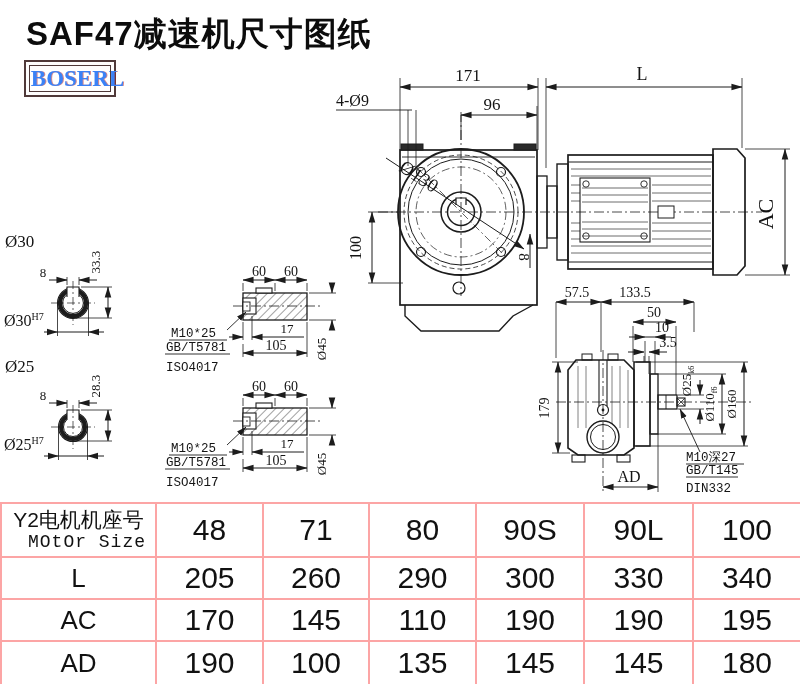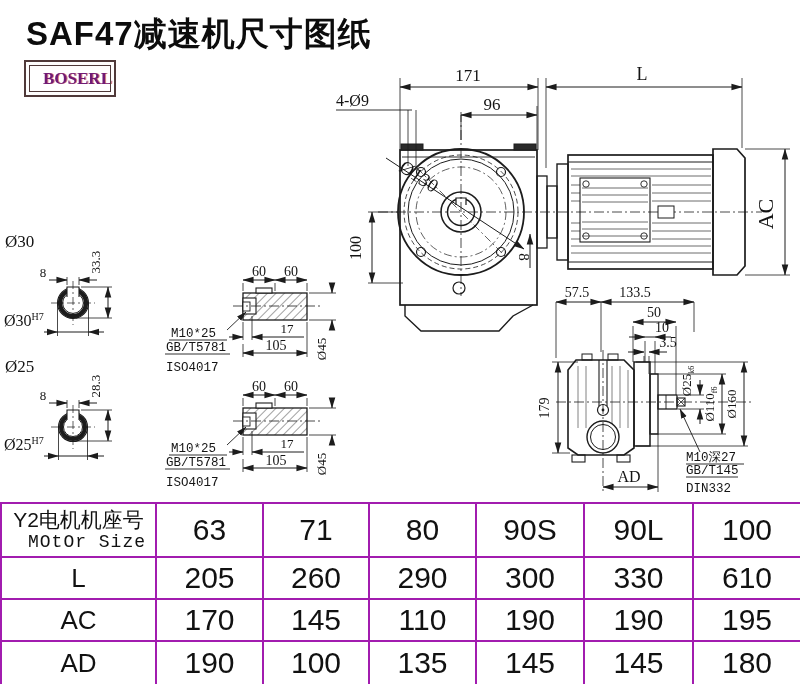--- a/index.html
+++ b/index.html
@@ -3,29 +3,29 @@
 <meta charset="utf-8">
 <style>
   html,body{margin:0;padding:0;background:#fff;}
   .stage{position:relative;width:800px;height:684px;background:#ffffff;overflow:hidden;
          font-family:"Liberation Sans",sans-serif;color:#111;}
   .title{position:absolute;left:26px;top:12px;font-size:33px;font-weight:700;
          letter-spacing:1px;color:#0c0c0c;font-family:"Liberation Sans",sans-serif;}
   .logo{position:absolute;left:24px;top:60px;width:92px;height:37px;
         border:2px solid #503a3a;outline:1px solid #503a3a;outline-offset:-6px;
         display:flex;align-items:center;justify-content:center;box-sizing:border-box;}
-  .logo span{font-family:"Liberation Serif",serif;font-size:17px;font-weight:600;
-        color:#701a75;letter-spacing:0px;text-shadow:1px 0 0 rgba(190,40,40,.55);margin-left:15px;}
+  .logo span{font-family:"Liberation Serif",serif;font-size:23px;font-weight:600;
+        color:#3b82f6;letter-spacing:0px;text-shadow:1px 0 0 rgba(190,40,40,.55);margin-left:15px;}
   svg{position:absolute;left:0;top:0;}
   svg text{fill:#141414;font-family:"Liberation Serif",serif;}
   .mono{font-family:"Liberation Mono",monospace;}
   
   table.dim{position:absolute;left:0;top:502px;width:800px;height:182px;
             border-collapse:collapse;table-layout:fixed;}
-  table.dim td{border:2px solid #a21caf;text-align:center;vertical-align:middle;
+  table.dim td{border:2px solid #fca5a5;text-align:center;vertical-align:middle;
                padding:0;box-sizing:border-box;}
   td.hdrcell{line-height:1.15;}
   .hdr-cn{font-size:21px;font-weight:500;}
   .hdr-en{font-size:18px;font-family:"Liberation Mono",monospace;letter-spacing:1px;padding-left:17px;}
   .num{font-size:30px;font-weight:500;font-family:"Liberation Sans",sans-serif;}
   .rowlab{font-size:26px;font-weight:500;font-family:"Liberation Sans",sans-serif;}
 </style>
 </head>
 <body>
 
@@ -381,35 +381,35 @@
         <col style="width:108px">
         <col style="width:109px">
         <col style="width:108px">
     </colgroup>
     <tbody>
         <tr style="height:54px">
       <td class="hdrcell">
         <div class="hdr-cn">Y2电机机座号</div>
         <div class="hdr-en">MOtOr Size</div>
       </td>
-      <td class="num">63</td>
+      <td class="num">48</td>
       <td class="num">71</td>
       <td class="num">80</td>
       <td class="num">90S</td>
       <td class="num">90L</td>
       <td class="num">100</td>
     </tr>
     <tr style="height:42px">
       <td class="rowlab">L</td>
       <td class="num">205</td>
       <td class="num">260</td>
       <td class="num">290</td>
       <td class="num">300</td>
       <td class="num">330</td>
-      <td class="num">610</td>
+      <td class="num">340</td>
     </tr>
     <tr style="height:42px">
       <td class="rowlab">AC</td>
       <td class="num">170</td>
       <td class="num">145</td>
       <td class="num">110</td>
       <td class="num">190</td>
       <td class="num">190</td>
       <td class="num">195</td>
     </tr>

